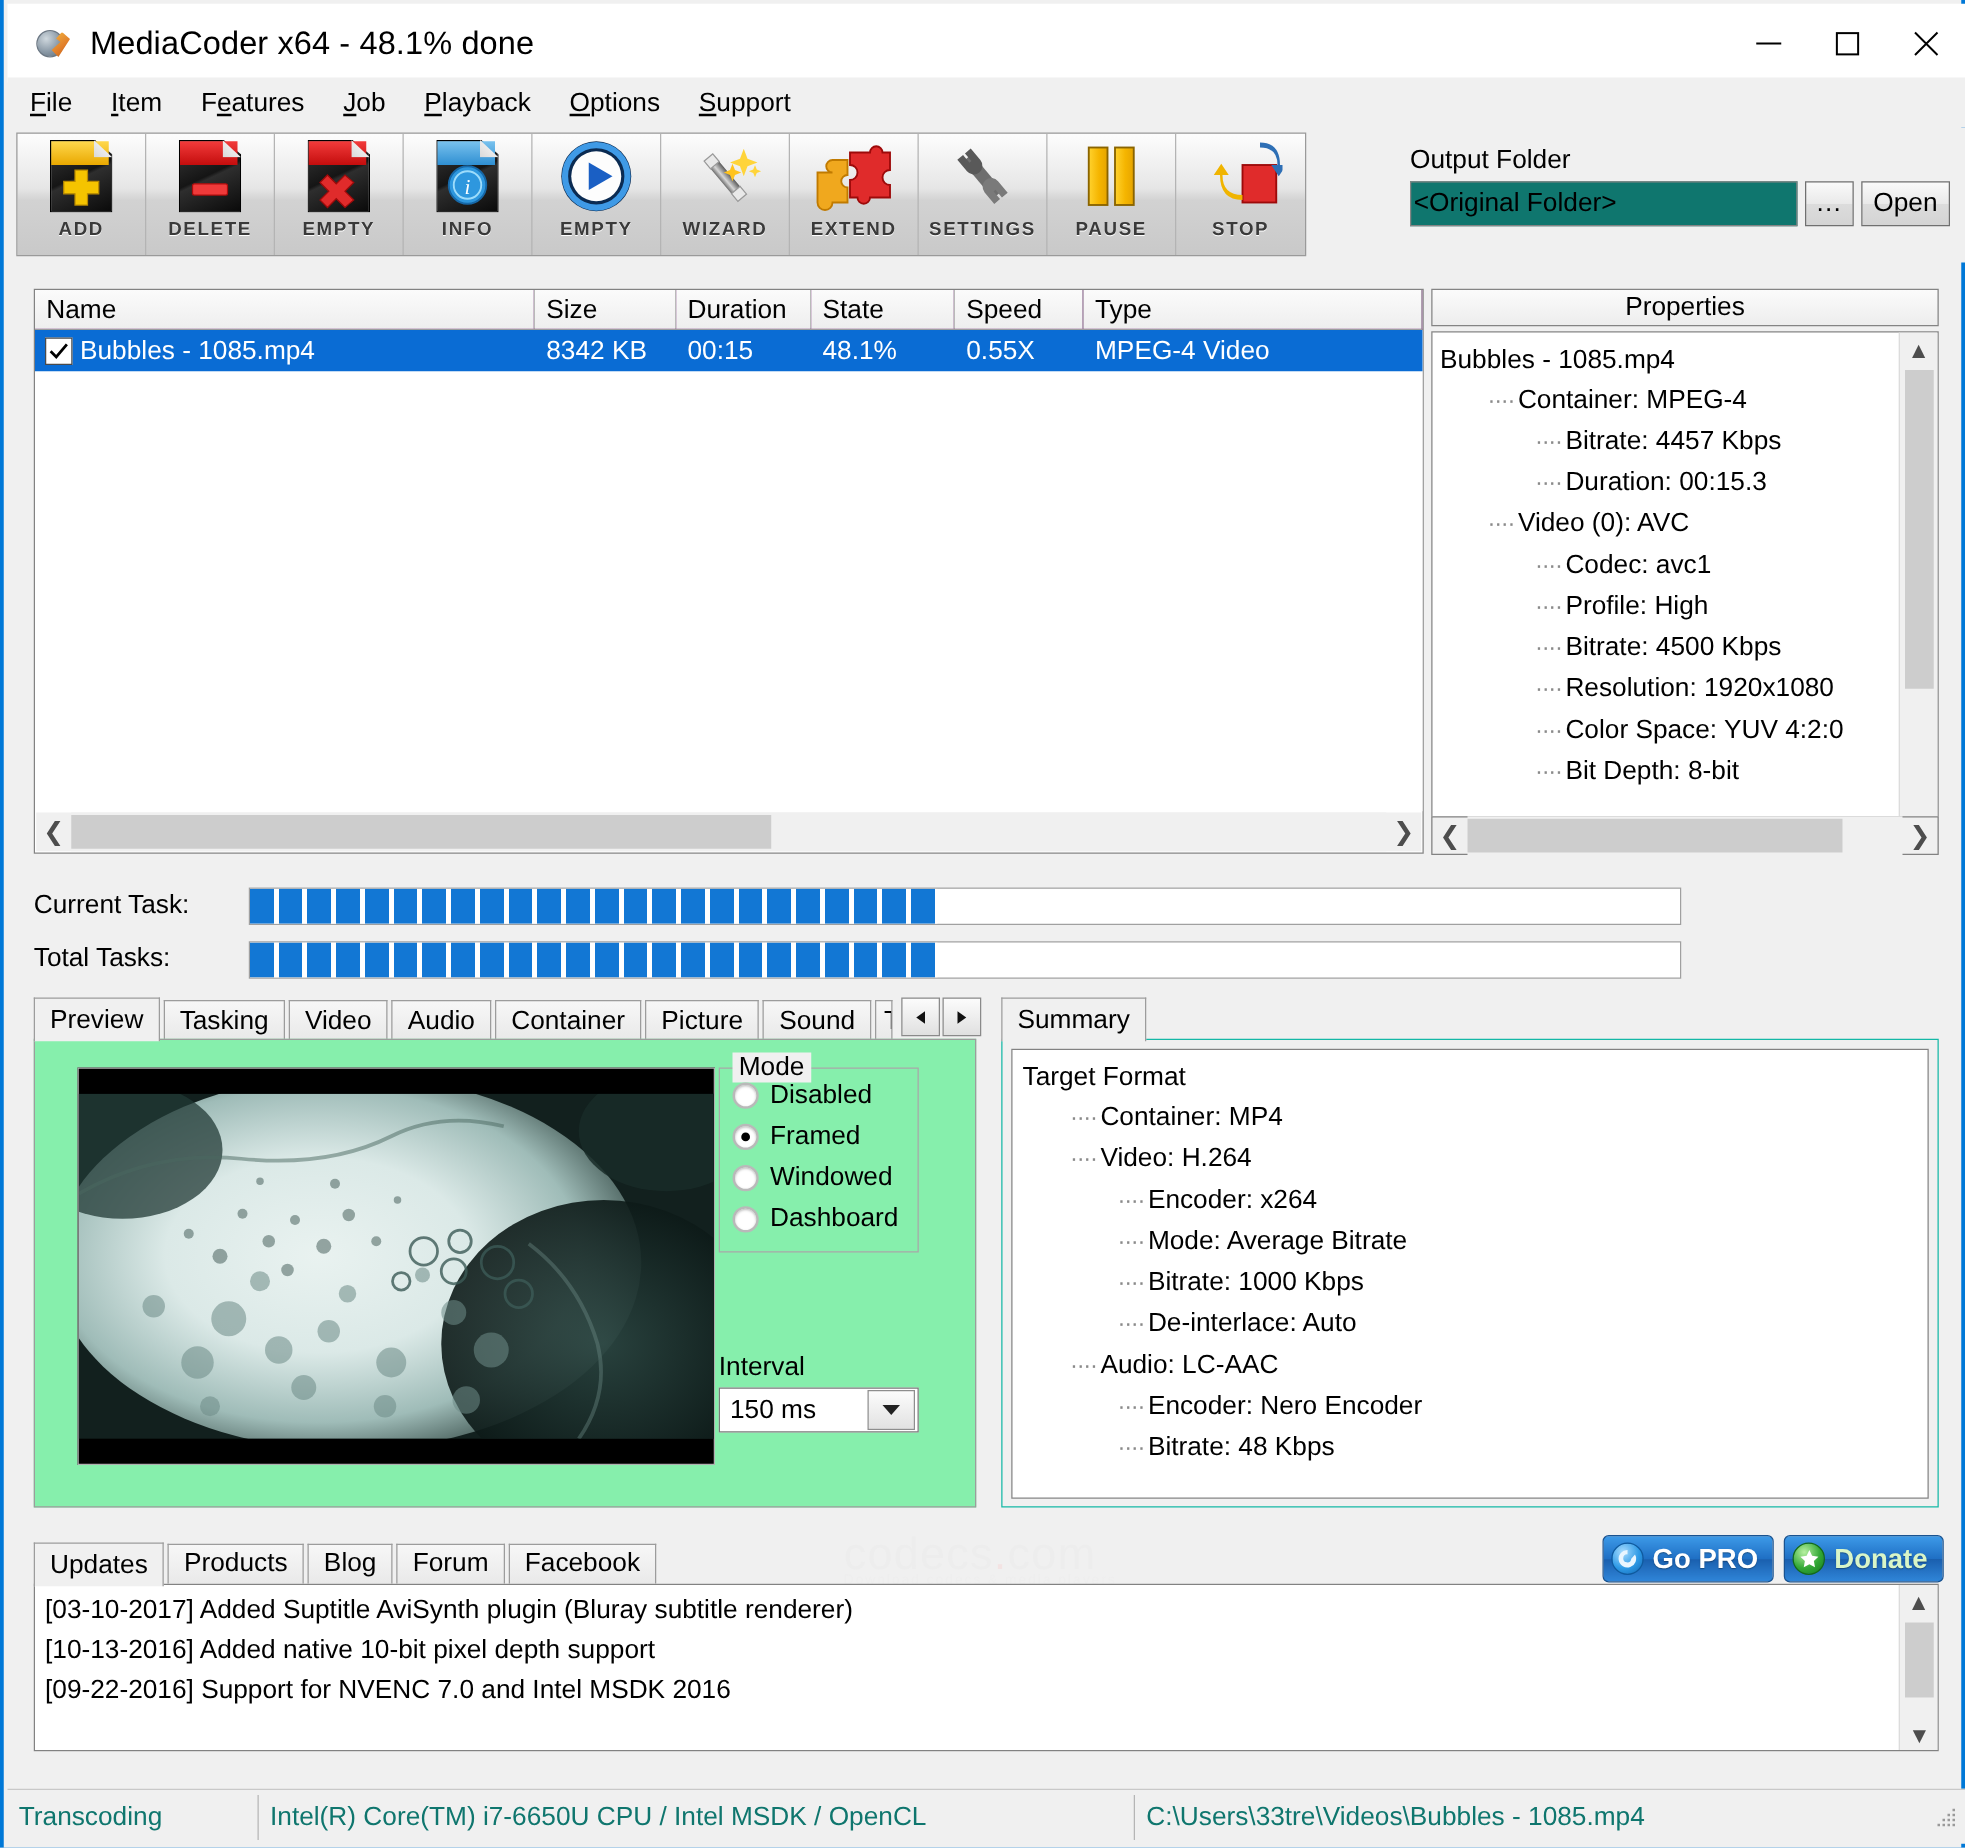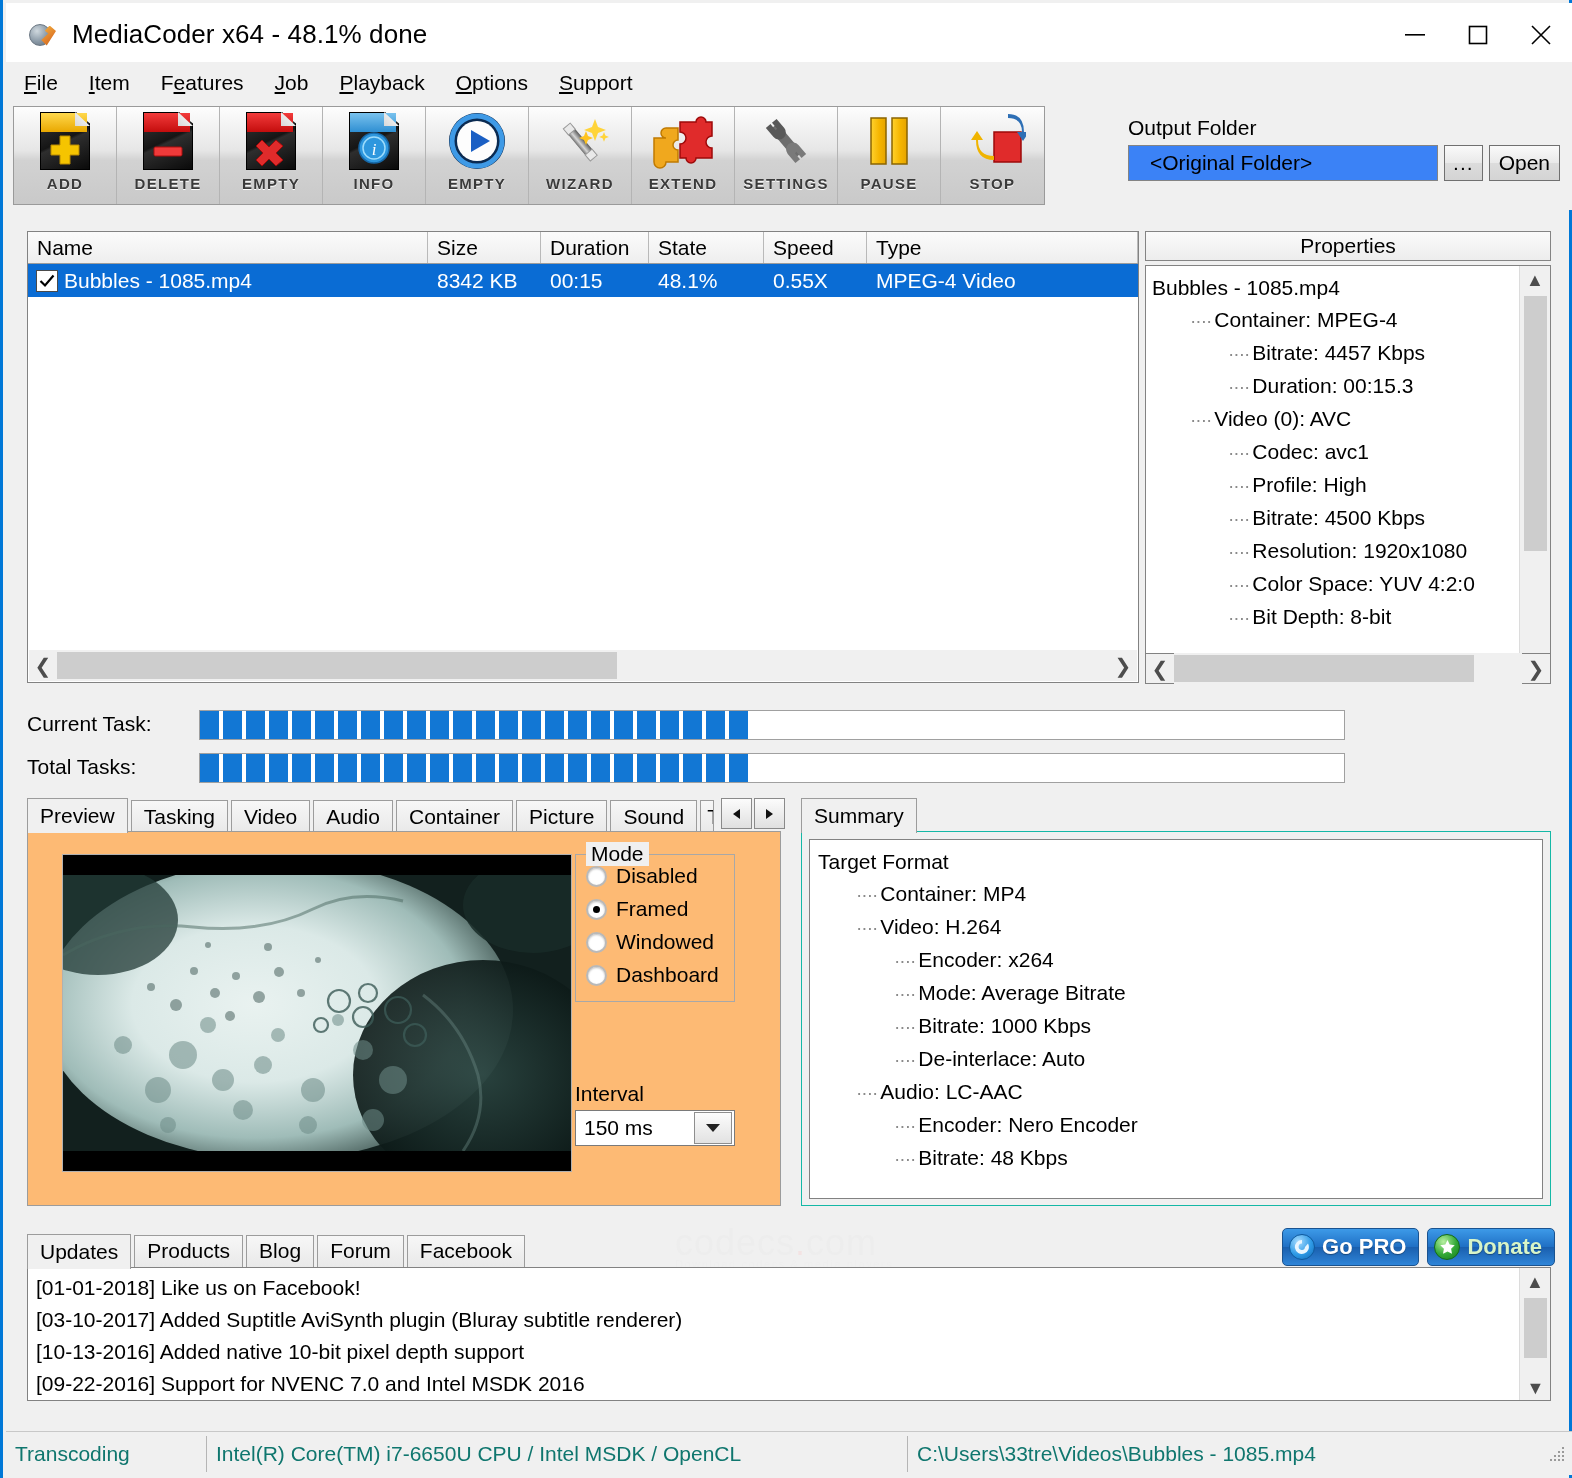--- a/index.html
+++ b/index.html
@@ -88,21 +88,21 @@
     position:absolute; right:0px; top:0px; width:15px; height:14px;
     background:linear-gradient(225deg,#ffffff 0%, #d8d8d8 100%);
     clip-path:polygon(0 0, 100% 100%, 0 100%);
   }
   .pg .glyph { position:absolute; left:0; top:0; width:50px; height:58px; }
 
   
   .outfolder { position:absolute; right:12px; top:14px; width:432px; }
   .outfolder .lbl { font-size:21px; color:#000; margin-bottom:5px; }
   .outrow { display:flex; height:36px; }
-  .out-input-wrap { flex:1; border:1px solid #848484; background:#3b82f6; display:flex; align-items:center; padding-left:21px; font-size:21px; }
+  .out-input-wrap { flex:1; border:1px solid #848484; background:#0f766e; display:flex; align-items:center; padding-left:2px; font-size:21px; }
   .out-btn {
     margin-left:6px; border:1px solid #707070;
     background:linear-gradient(180deg,#fafafa 0%, #e9e9e9 50%, #dcdcdc 51%, #d4d4d4 100%);
     display:flex; align-items:center; justify-content:center;
     font-size:21px; color:#000; padding:0 9px;
   }
   .out-btn.dots { padding:0 8px; letter-spacing:1px; }
 
   
   .listpanel {
@@ -198,21 +198,21 @@
   }
   .tab.clip { overflow:hidden; }
   .spin { display:flex; margin-left:2px; align-self:flex-start; margin-top:1px; }
   .spin-btn {
     width:31px; height:31px; border:1px solid #8a8a8a;
     background:linear-gradient(180deg,#fcfcfc,#e0e0e0);
     display:flex; align-items:center; justify-content:center; margin-left:2px;
   }
   .leftpane {
     position:absolute; left:24px; top:831px; width:754px; height:375px;
-    border:1px solid #9c9c9c; background:#fdba74;
+    border:1px solid #9c9c9c; background:#86efac;
   }
   .preview-frame {
     position:absolute; left:34px; top:22px; width:510px; height:318px;
     border:1px solid #b0b0b0; background:#000; overflow:hidden;
   }
   .prev-img { position:absolute; left:0; top:20px; width:508px; height:276px; overflow:hidden; background:#0d1615; }
 
   .mode-group {
     position:absolute; left:547px; top:22px; width:160px; height:148px;
     border:1px solid #a8a8a8;
@@ -736,21 +736,20 @@
         <svg width="17" height="17" viewBox="0 0 17 17">
             <path d="M8.5 1 l2.2 4.6 5 .7 -3.6 3.5 .9 5 -4.5 -2.4 -4.5 2.4 .9 -5 -3.6 -3.5 5 -.7 z" fill="#ffffff"></path>
           </svg>
       </span>
       <span class="donate-txt">Donate</span>
     </div>
   </div>
 
   <div class="newsbox">
     <div id="news-lines" style="padding-top:4px;">
-        <div class="news-line">[01-01-2018] Like us on Facebook!</div>
         <div class="news-line">[03-10-2017] Added Suptitle AviSynth plugin (Bluray subtitle renderer)</div>
         <div class="news-line">[10-13-2016] Added native 10-bit pixel depth support</div>
         <div class="news-line">[09-22-2016] Support for NVENC 7.0 and Intel MSDK 2016</div>
       </div>
     <div class="vscroll" style="right:0;top:0;height:134px;">
       <div class="vs-arrow">▲</div>
       <div class="vs-thumb" style="height:60px;top:30px;"></div>
       <div class="vs-arrow" style="position:absolute;bottom:0;width:31px;">▼</div>
     </div>
   </div>

